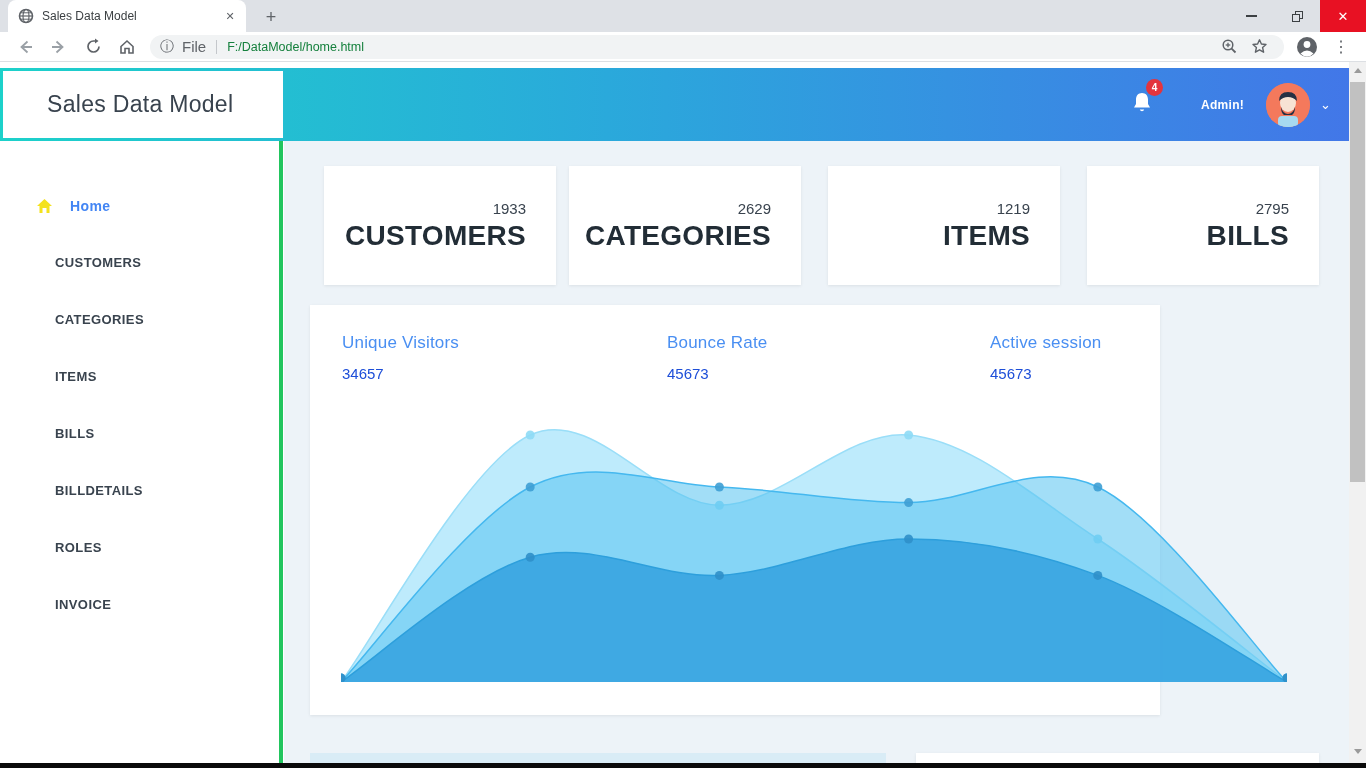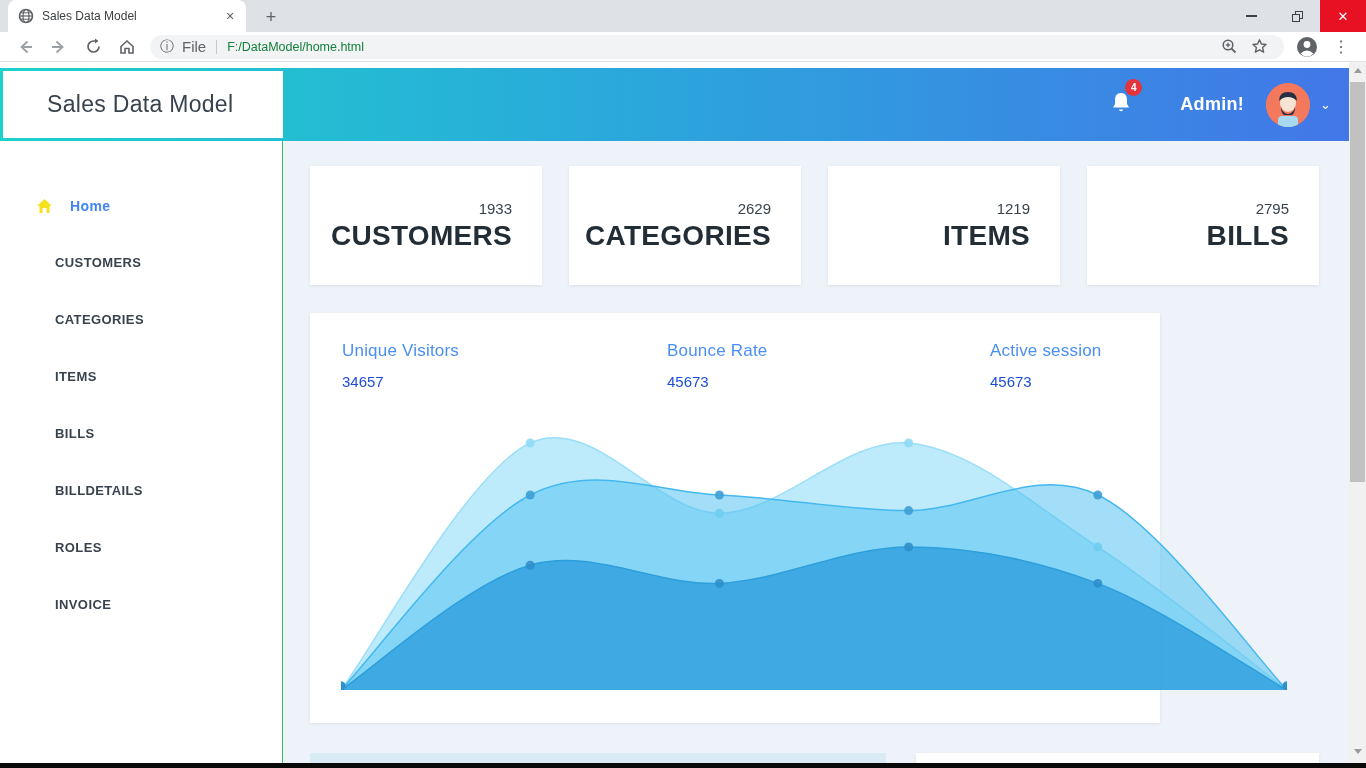--- a/index.html
+++ b/index.html
@@ -32,48 +32,48 @@
   .omni-right { display:flex; align-items:center; }
   .omni-right .tool-icon { margin:0 2px; }
 
   
   .app-header { position:absolute; left:0; top:68px; width:1349px; height:73px; background:linear-gradient(90deg,#1dd1ca 0%, #2aa9db 45%, #4277e8 100%); }
   .brand-box { position:absolute; left:3px; top:3px; width:280px; height:67px; background:#fff; display:flex; align-items:center; padding-left:44px; }
   .brand-title { font-size:23px; color:#39434e; font-weight:500; letter-spacing:0.3px; }
   .header-right { position:absolute; right:18px; top:0; height:73px; display:flex; align-items:center; }
   .bell-wrap { position:relative; margin-right:48px; }
   .badge { position:absolute; top:-12px; right:-10px; min-width:17px; height:17px; background:#e3343e; border-radius:50%; color:#fff; font-size:10px; font-weight:bold; display:flex; align-items:center; justify-content:center; }
-  .admin-label { color:#fff; font-size:18px; font-weight:bold; margin-right:22px; letter-spacing:0.3px; }
+  .admin-label { color:#fff; font-size:12px; font-weight:bold; margin-right:22px; letter-spacing:0.3px; }
   .avatar { width:44px; height:44px; border-radius:50%; overflow:hidden; background:#f4795c; margin-right:10px; }
   .chevron { color:#fff; font-size:13px; }
 
   
   .scrollbar { position:absolute; right:0; top:62px; width:17px; height:702px; background:#f1f1f1; }
   .sb-arrow { position:absolute; left:0; width:17px; height:17px; display:flex; align-items:center; justify-content:center; }
   .sb-arrow.up { top:0; }
   .sb-arrow.down { bottom:4px; }
   .sb-tri-up { width:0; height:0; border-left:4px solid transparent; border-right:4px solid transparent; border-bottom:5px solid #9a9a9a; }
   .sb-tri-down { width:0; height:0; border-left:4px solid transparent; border-right:4px solid transparent; border-top:5px solid #9a9a9a; }
   .sb-thumb { position:absolute; left:1px; top:20px; width:15px; height:400px; background:#c1c1c1; }
 
   
-  .sidebar { position:absolute; left:0; top:141px; width:283px; height:623px; background:#fff; border-right:1px solid #22c55e; }
+  .sidebar { position:absolute; left:0; top:141px; width:283px; height:623px; background:#fff; border-right:4px solid #22c55e; }
   .nav { position:absolute; top:36px; left:0; width:100%; }
   .nav-item { position:relative; height:57px; display:flex; align-items:center; padding-left:55px; font-size:13px; font-weight:bold; color:#39434e; letter-spacing:0.4px; cursor:pointer; }
   .nav-item.active { color:#4285f4; font-size:14px; }
   .nav-item.active .nav-label { margin-left:15px; }
   .home-icon { position:absolute; left:36px; top:50%; transform:translateY(-50%); }
 
   
   .main { position:absolute; left:284px; top:141px; width:1065px; height:623px; background:#edf3f8; }
   .stat-card { position:absolute; top:25px; width:232px; height:119px; background:#fff; box-shadow:0 1px 3px rgba(0,0,0,0.08); display:flex; flex-direction:column; justify-content:center; align-items:flex-end; padding-right:30px; }
   .stat-value { font-size:15px; color:#39434e; margin-bottom:3px; }
   .stat-label { font-size:28px; font-weight:bold; color:#222d36; letter-spacing:0.3px; }
 
-  .chart-card { position:absolute; left:26px; top:172px; width:850px; height:410px; background:#fff; box-shadow:0 1px 3px rgba(0,0,0,0.08); }
+  .chart-card { position:absolute; left:26px; top:164px; width:850px; height:410px; background:#fff; box-shadow:0 1px 3px rgba(0,0,0,0.08); }
   .metric { position:absolute; top:28px; }
   .metric-label { font-size:17px; color:#4a8ff2; font-weight:500; letter-spacing:0.2px; }
   .metric-value { font-size:15px; color:#1d4ed8; margin-top:12px; }
   .chart-svg { position:absolute; left:31px; top:117px; }
 
   .bottom-card-blue { position:absolute; left:26px; top:612px; width:576px; height:40px; background:#d9ecf6; }
   .bottom-card-white { position:absolute; left:632px; top:612px; width:403px; height:40px; background:#fff; box-shadow:0 1px 3px rgba(0,0,0,0.08); }
 
   .bottom-black { position:absolute; left:0; bottom:0; width:1366px; height:5px; background:#0a0a0a; }
 </style>
@@ -217,21 +217,21 @@
       <div class="nav-item">
           <span class="nav-label">ROLES</span>
         </div>
       <div class="nav-item">
           <span class="nav-label">INVOICE</span>
         </div>
     </div>
   </div>
 
   <div class="main">
-    <div class="stat-card" style="left:26px;padding-left:40px;">
+    <div class="stat-card" style="left:40px;padding-left:40px;">
       <span class="stat-value">1933</span>
       <span class="stat-label">CUSTOMERS</span>
     </div>
     <div class="stat-card" style="left:285px;">
       <span class="stat-value">2629</span>
       <span class="stat-label">CATEGORIES</span>
     </div>
     <div class="stat-card" style="left:544px;">
       <span class="stat-value">1219</span>
       <span class="stat-label">ITEMS</span>

